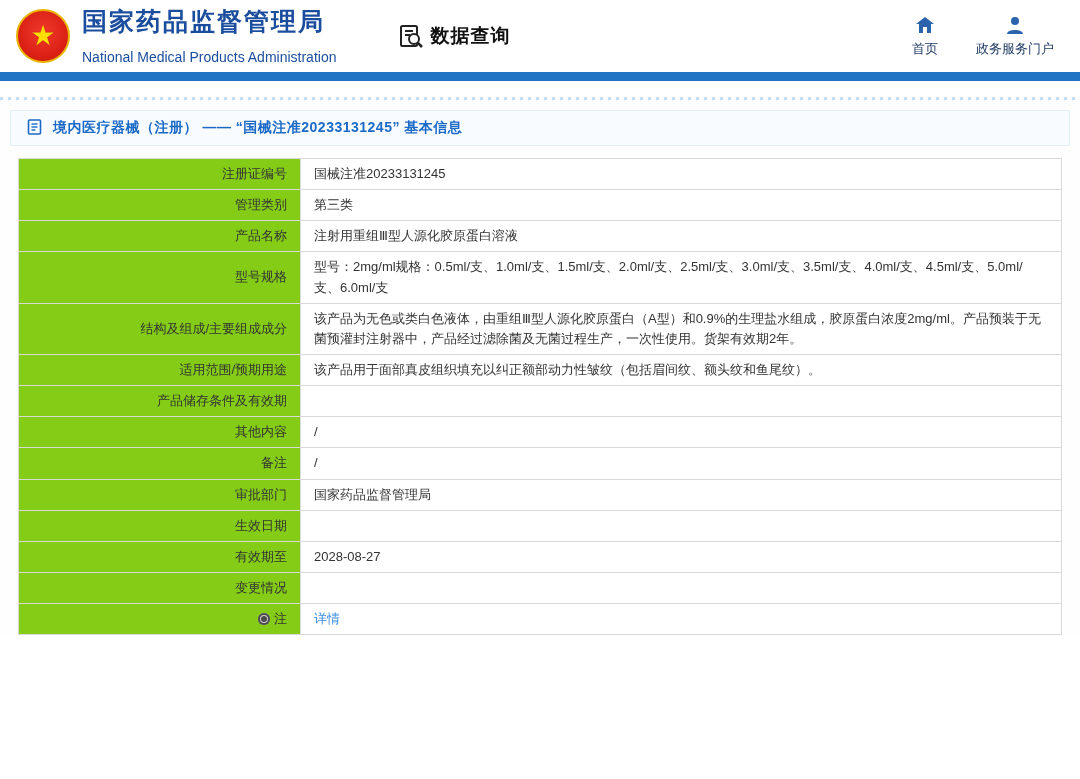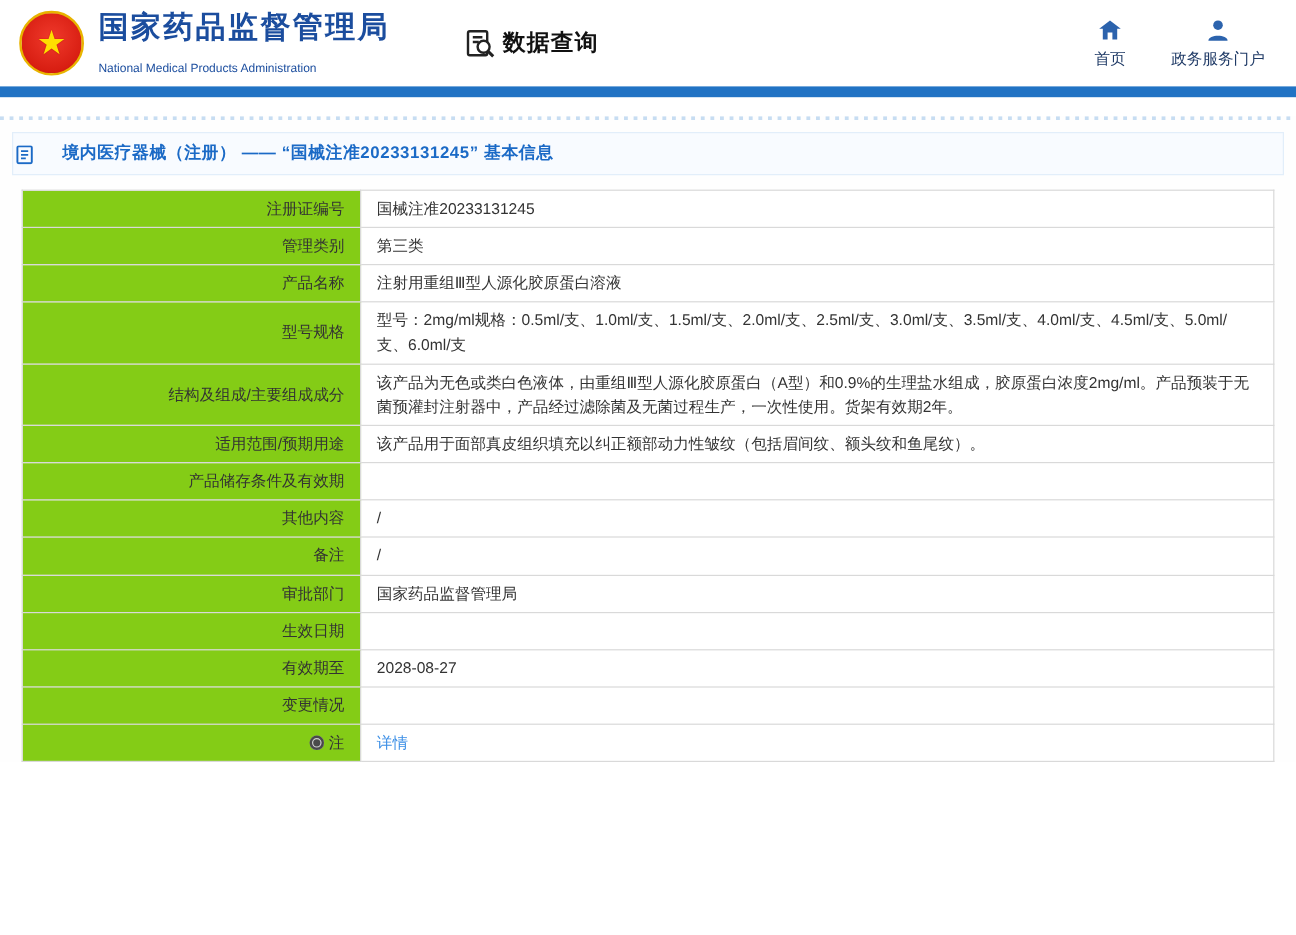--- a/index.html
+++ b/index.html
@@ -24,21 +24,21 @@
     background: radial-gradient(circle at 50% 42%, #f03a2c 0%, #d81e12 70%, #b80f06 100%);
     border: 2px solid #e8b400;
     display: flex; align-items: center; justify-content: center;
     flex: 0 0 auto;
   }
   .emblem .star { color: #ffde00; font-size: 28px; line-height: 1; text-shadow: 0 0 1px #a00; }
   .site-titles { margin-left: 12px; }
   .site-title {
     color: #1b4d9e; font-size: 25px; font-weight: bold; letter-spacing: 2px; line-height: 1.15;
   }
-  .site-subtitle { color: #1b4d9e; font-size: 10px; margin-top: 14px; }
+  .site-subtitle { color: #1b4d9e; font-size: 14px; margin-top: 14px; }
 
   .data-query {
     display: flex; align-items: flex-start; gap: 6px;
     margin-left: 62px; cursor: pointer;
   }
   .data-query .dq-icon { display: inline-flex; }
   .data-query .dq-label { font-size: 19px; font-weight: bold; color: #111; letter-spacing: 1px; }
 
   .header-right {
     margin-left: auto;
@@ -59,22 +59,22 @@
     height: 3px; margin: 0 0;
     background-image: repeating-linear-gradient(90deg, #c7ddf2 0 3px, transparent 3px 8px);
     background-size: 8px 3px; background-repeat: repeat-x; background-position: 0 center;
   }
   .dotted.top { margin-top: 16px; }
 
   .breadcrumb-box {
     margin: 10px 10px 12px 10px;
     border: 1px solid #e2eefa;
     background: #f8fbff;
-    padding: 8px 2px;
-    display: flex; align-items: flex-end; gap: 24px;
+    padding: 8px 16px;
+    display: flex; align-items: flex-start; gap: 11px;
   }
   .breadcrumb-text { color: #1b6ac6; font-size: 14px; font-weight: bold; letter-spacing: 0.5px; }
   .doc-icon { display: inline-flex; }
 
   table.info-table {
     border-collapse: collapse;
     width: calc(100% - 36px);
     margin: 0 18px;
     font-size: 13px;
     table-layout: fixed;

